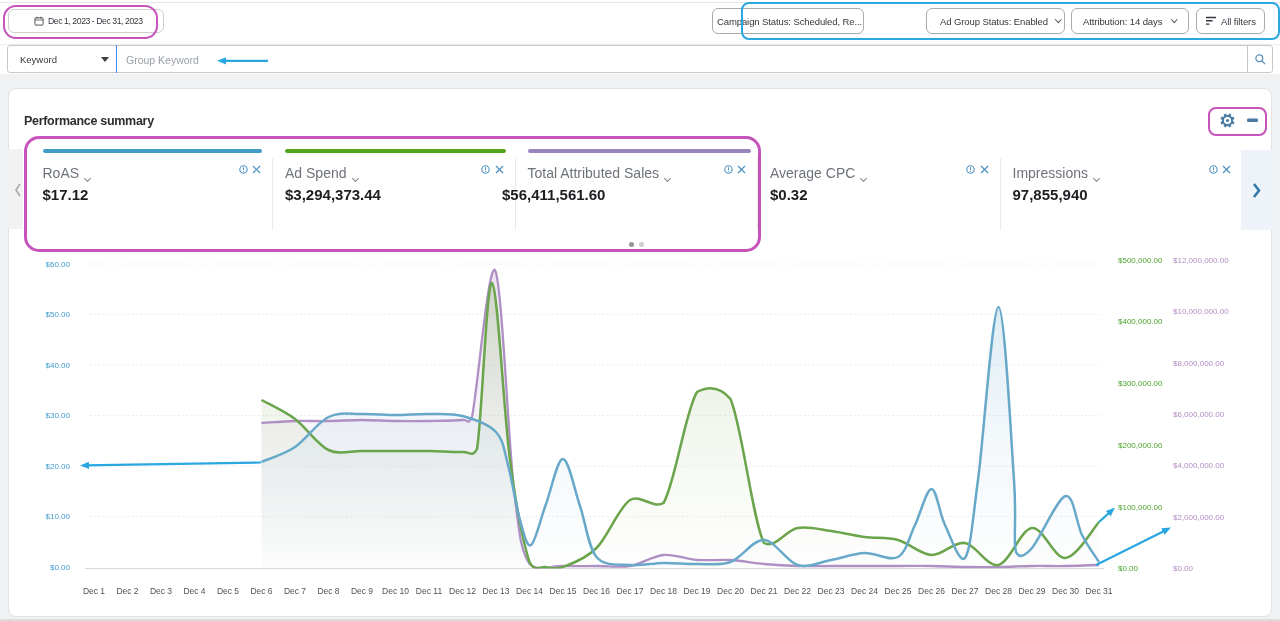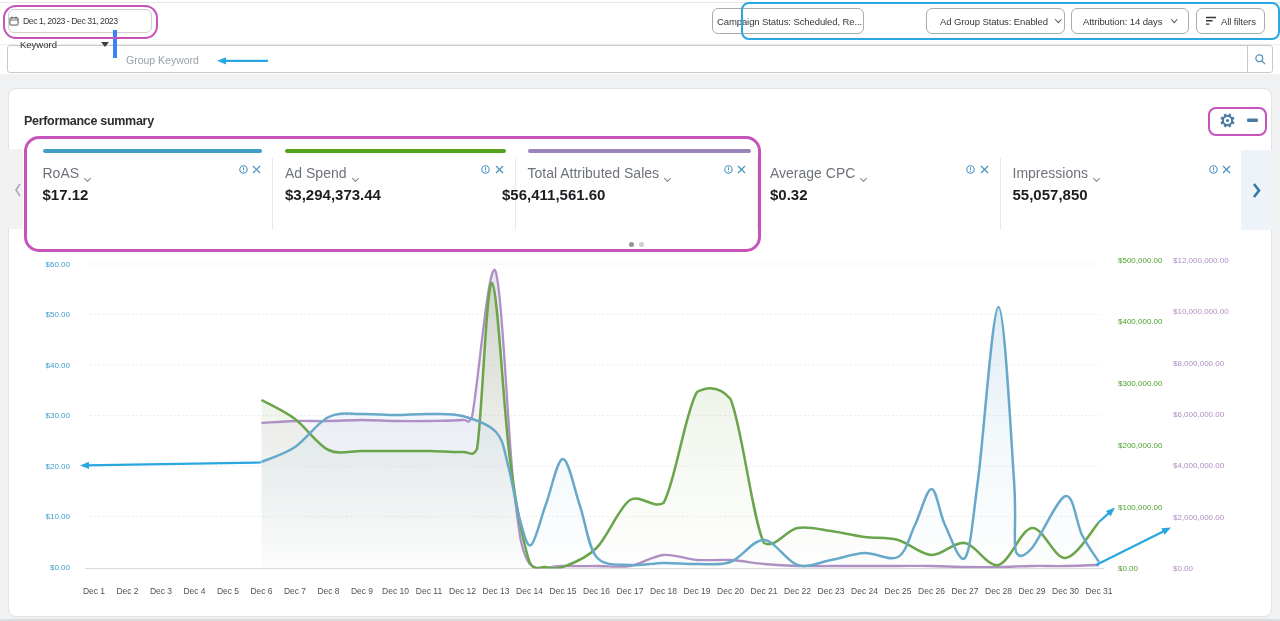--- a/index.html
+++ b/index.html
@@ -20,21 +20,21 @@
 </style></head>
 <body>
 
 <div class="abs" style="left:0;top:0;width:1280px;height:74px;background:#fff"></div>
 <div class="abs" style="left:0;top:2px;width:1280px;height:1px;background:#e7e7e7"></div>
 <div class="abs" style="left:0;top:44px;width:1280px;height:1px;background:#ececec"></div>
 
 <div class="abs" style="left:8px;top:88px;width:1264px;height:529px;background:#fff;border:1px solid #e2e2e3;border-radius:8px"></div>
 <div class="abs" style="left:0;top:619px;width:1280px;height:2px;background:#dcdddf"></div>
 
-<div class="btn" style="left:8px;top:9px;width:144px;height:24px;border-color:#cfcfcf">
+<div class="btn" style="left:8px;top:9px;width:156px;height:24px;padding-left:25px;border-color:#cfcfcf">
   <svg width="10" height="10" viewBox="0 0 11 11" style="margin-right:4px">
       <rect x="1" y="2" width="9" height="8" rx="1" fill="none" stroke="#555" stroke-width="1.1"></rect>
       <line x1="3.4" y1="0.8" x2="3.4" y2="3" stroke="#555" stroke-width="1.1"></line>
       <line x1="7.6" y1="0.8" x2="7.6" y2="3" stroke="#555" stroke-width="1.1"></line>
       <line x1="1" y1="4.4" x2="10" y2="4.4" stroke="#555" stroke-width="0.9"></line>
     </svg>
   <span style="font-size:8.7px;letter-spacing:-0.45px">Dec 1, 2023 - Dec 31, 2023</span>
 </div>
 
 <div class="btn" style="left:712px;width:152px;padding-left:4px">Campaign Status: Scheduled, Re...<span class="chev"></span></div>
@@ -42,21 +42,21 @@
 <div class="btn" style="left:1071px;width:118px;padding-left:11px">Attribution: 14 days<span class="chev" style="margin-left:10px"></span></div>
 <div class="btn" style="left:1196px;width:69px;padding-left:9px">
   <svg width="11" height="10" viewBox="0 0 11 10" style="margin-right:4px">
       <line x1="0" y1="1.5" x2="10" y2="1.5" stroke="#33373c" stroke-width="1.4"></line>
       <line x1="0" y1="4.8" x2="6.5" y2="4.8" stroke="#33373c" stroke-width="1.4"></line>
       <line x1="0" y1="8.1" x2="3.5" y2="8.1" stroke="#33373c" stroke-width="1.4"></line>
     </svg>
   All filters</div>
 
 <div class="abs" style="left:7px;top:45px;width:1266px;height:28px;background:#fff;border:1px solid #c9c9c9;border-radius:3px"></div>
-<div class="abs" style="left:7px;top:30px;width:110px;height:28px;border-right:4px solid #3b82f6;display:flex;align-items:center">
+<div class="abs" style="left:7px;top:45px;width:110px;height:28px;border-right:1px solid #3b82f6;display:flex;align-items:center">
   <span style="font-size:9.5px;color:#33363a;margin-left:13px">Keyword</span>
   <span style="position:absolute;left:94px;top:12px;width:0;height:0;border-left:4px solid transparent;border-right:4px solid transparent;border-top:5px solid #3c4147"></span>
 </div>
 <div class="abs" style="left:126px;top:54px;font-size:10.5px;color:#9aa0a6">Group Keyword</div>
 <div class="abs" style="left:1247px;top:45px;width:26px;height:28px;border-left:1px solid #c9c9c9;display:flex;align-items:center;justify-content:center">
   <svg width="13" height="13" viewBox="0 0 13 13">
       <circle cx="5.3" cy="5.3" r="3.4" fill="none" stroke="#5b92ba" stroke-width="1.3"></circle>
       <line x1="7.9" y1="7.9" x2="11" y2="11" stroke="#5b92ba" stroke-width="1.3"></line>
     </svg>
 </div>
@@ -117,21 +117,21 @@
       <circle cx="4.5" cy="4.5" r="3.7" fill="none" stroke="#4d93c2" stroke-width="1.1"></circle>
       <line x1="4.5" y1="2.3" x2="4.5" y2="5" stroke="#4d93c2" stroke-width="1.1"></line>
       <circle cx="4.5" cy="6.5" r="0.6" fill="#4d93c2"></circle>
     </svg></div>
 <div class="qx" style="left:979.5px;top:164.5px"><svg width="9" height="9" viewBox="0 0 9 9">
       <line x1="1" y1="1" x2="8" y2="8" stroke="#4d93c2" stroke-width="1.2"></line>
       <line x1="8" y1="1" x2="1" y2="8" stroke="#4d93c2" stroke-width="1.2"></line>
     </svg></div>
 <div class="cdiv" style="left:999.5px"></div>
 <div class="clbl" style="left:1012.5px">Impressions<span class="chev" style="border-color:#7c868d;width:5px;height:5px;border-right-width:1.3px;border-bottom-width:1.3px;margin-left:6px;margin-top:-2px"></span></div>
-<div class="cval" style="left:1012.5px">55,057,850</div>
+<div class="cval" style="left:1012.5px">97,855,940</div>
 <div class="qx" style="left:1208.5px;top:165px"><svg width="9" height="9" viewBox="0 0 9 9">
       <circle cx="4.5" cy="4.5" r="3.7" fill="none" stroke="#4d93c2" stroke-width="1.1"></circle>
       <line x1="4.5" y1="2.3" x2="4.5" y2="5" stroke="#4d93c2" stroke-width="1.1"></line>
       <circle cx="4.5" cy="6.5" r="0.6" fill="#4d93c2"></circle>
     </svg></div>
 <div class="qx" style="left:1222px;top:164.5px"><svg width="9" height="9" viewBox="0 0 9 9">
       <line x1="1" y1="1" x2="8" y2="8" stroke="#4d93c2" stroke-width="1.2"></line>
       <line x1="8" y1="1" x2="1" y2="8" stroke="#4d93c2" stroke-width="1.2"></line>
     </svg></div>
 

